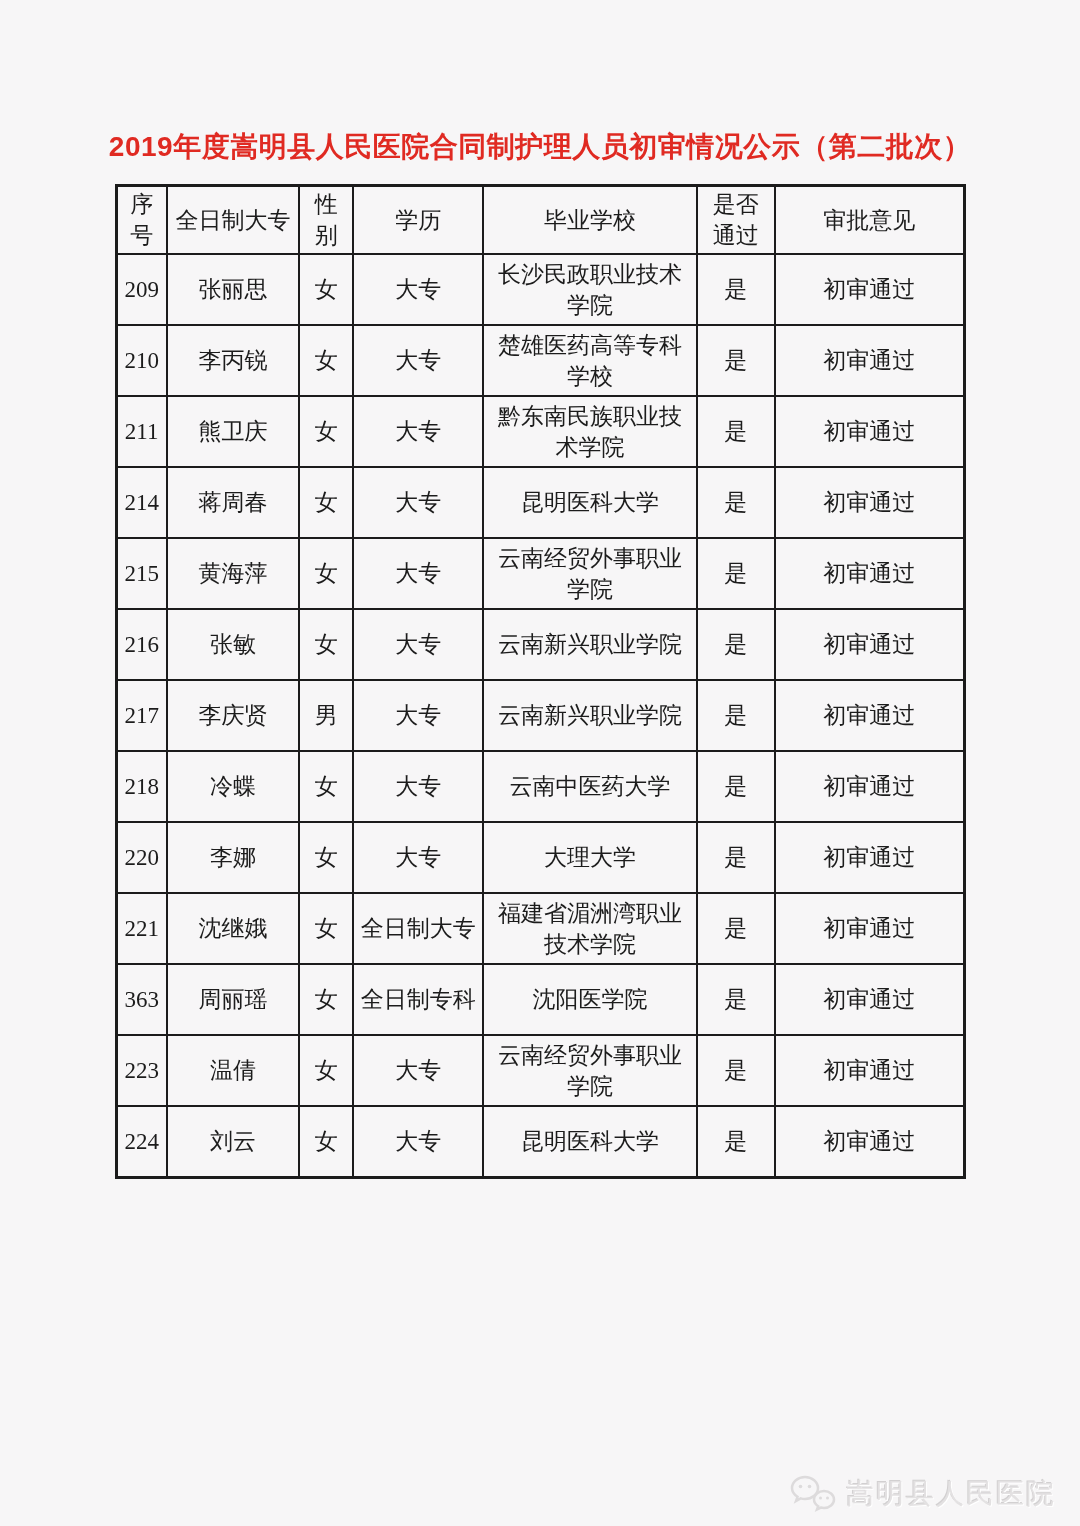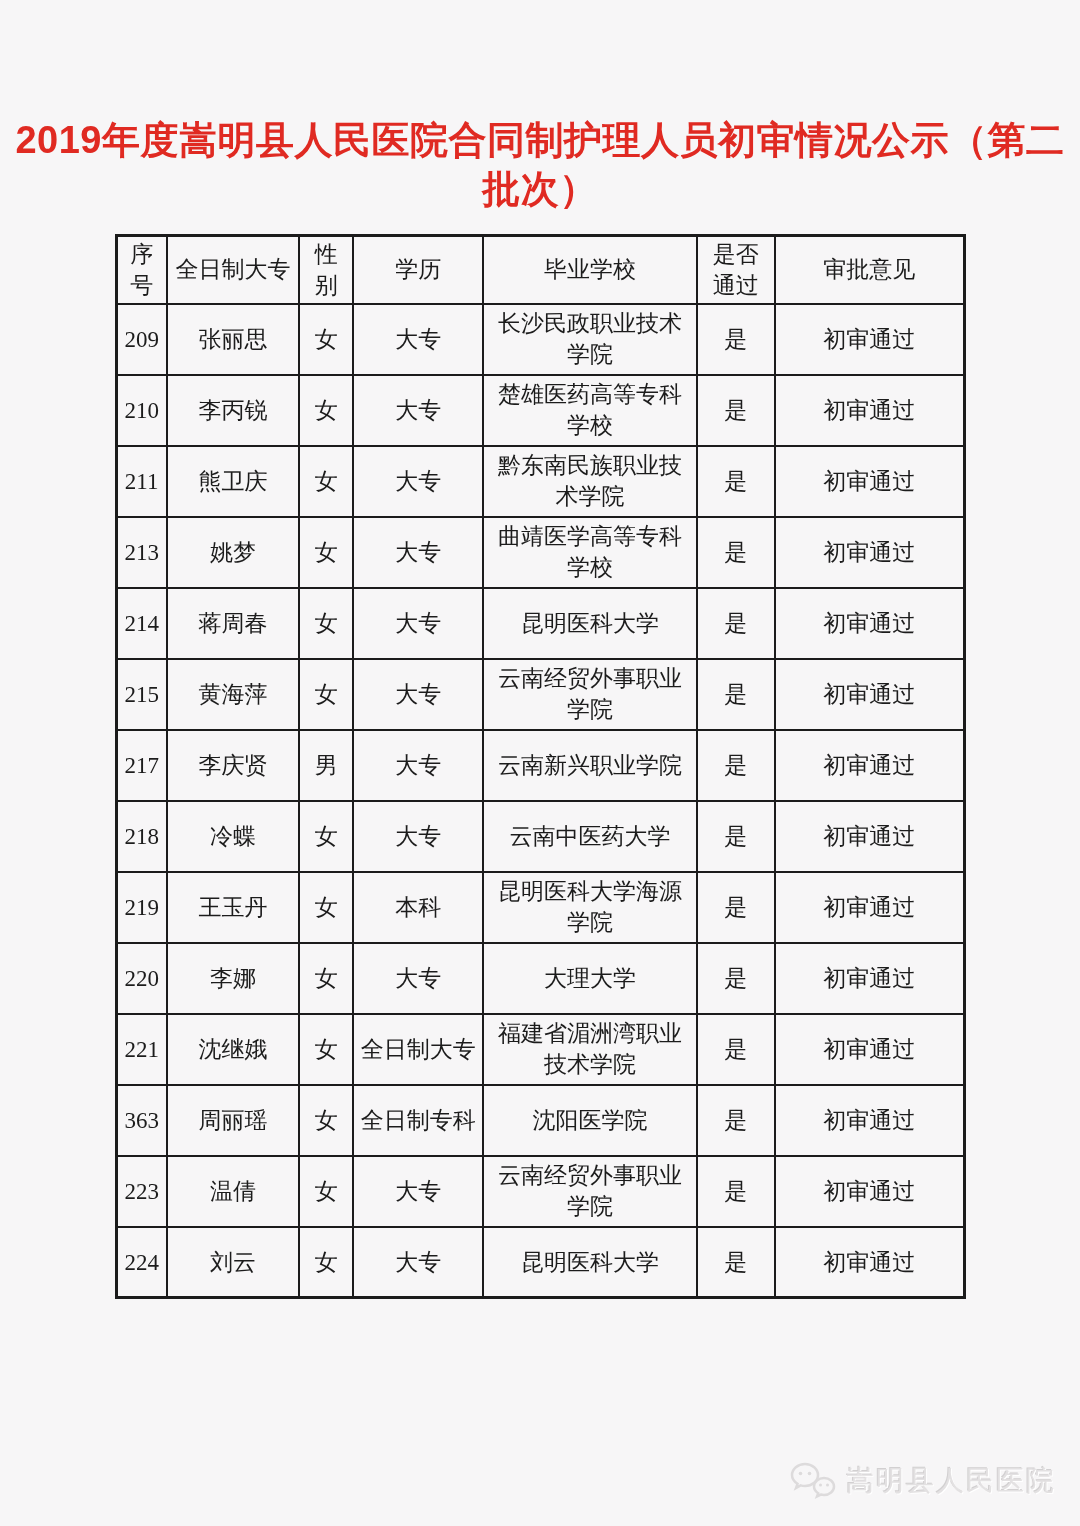--- a/index.html
+++ b/index.html
@@ -12,26 +12,26 @@
     color: #1c1c1c;
     position: relative;
     overflow: hidden;
   }
   .page {
     width: 1080px;
     height: 1526px;
     position: relative;
   }
   .title {
-    margin: 4px;
+    margin: 17px;
     padding-top: 112px;
     text-align: center;
     font-family: "Liberation Sans", "DejaVu Sans", sans-serif;
     font-weight: bold;
-    font-size: 38px;
+    font-size: 28px;
     letter-spacing: 0.5px;
     line-height: 1.3;
   }
   table.review-table {
     width: 851px;
     margin: 19px auto 0 auto;
     border-collapse: collapse;
     table-layout: fixed;
     background: #f7f6f7;
     border: 3px solid #1b1b1b;
@@ -119,70 +119,61 @@
         <tr>
           <td>211</td>
           <td>熊卫庆</td>
           <td>女</td>
           <td>大专</td>
           <td>黔东南民族职业技术学院</td>
           <td>是</td>
           <td>初审通过</td>
         </tr>
         <tr>
-          <td>213</td>
-          <td>姚梦</td>
-          <td>女</td>
-          <td>大专</td>
-          <td>曲靖医学高等专科学校</td>
-          <td>是</td>
-          <td>初审通过</td>
-        </tr>
-        <tr>
           <td>214</td>
           <td>蒋周春</td>
           <td>女</td>
           <td>大专</td>
           <td>昆明医科大学</td>
           <td>是</td>
           <td>初审通过</td>
         </tr>
         <tr>
           <td>215</td>
           <td>黄海萍</td>
           <td>女</td>
           <td>大专</td>
           <td>云南经贸外事职业学院</td>
+          <td>是</td>
+          <td>初审通过</td>
+        </tr>
+        <tr>
+          <td>216</td>
+          <td>张敏</td>
+          <td>女</td>
+          <td>大专</td>
+          <td>云南新兴职业学院</td>
           <td>是</td>
           <td>初审通过</td>
         </tr>
         <tr>
           <td>217</td>
           <td>李庆贤</td>
           <td>男</td>
           <td>大专</td>
           <td>云南新兴职业学院</td>
           <td>是</td>
           <td>初审通过</td>
         </tr>
         <tr>
           <td>218</td>
           <td>冷蝶</td>
           <td>女</td>
           <td>大专</td>
           <td>云南中医药大学</td>
-          <td>是</td>
-          <td>初审通过</td>
-        </tr>
-        <tr>
-          <td>219</td>
-          <td>王玉丹</td>
-          <td>女</td>
-          <td>本科</td>
-          <td>昆明医科大学海源学院</td>
           <td>是</td>
           <td>初审通过</td>
         </tr>
         <tr>
           <td>220</td>
           <td>李娜</td>
           <td>女</td>
           <td>大专</td>
           <td>大理大学</td>
           <td>是</td>

